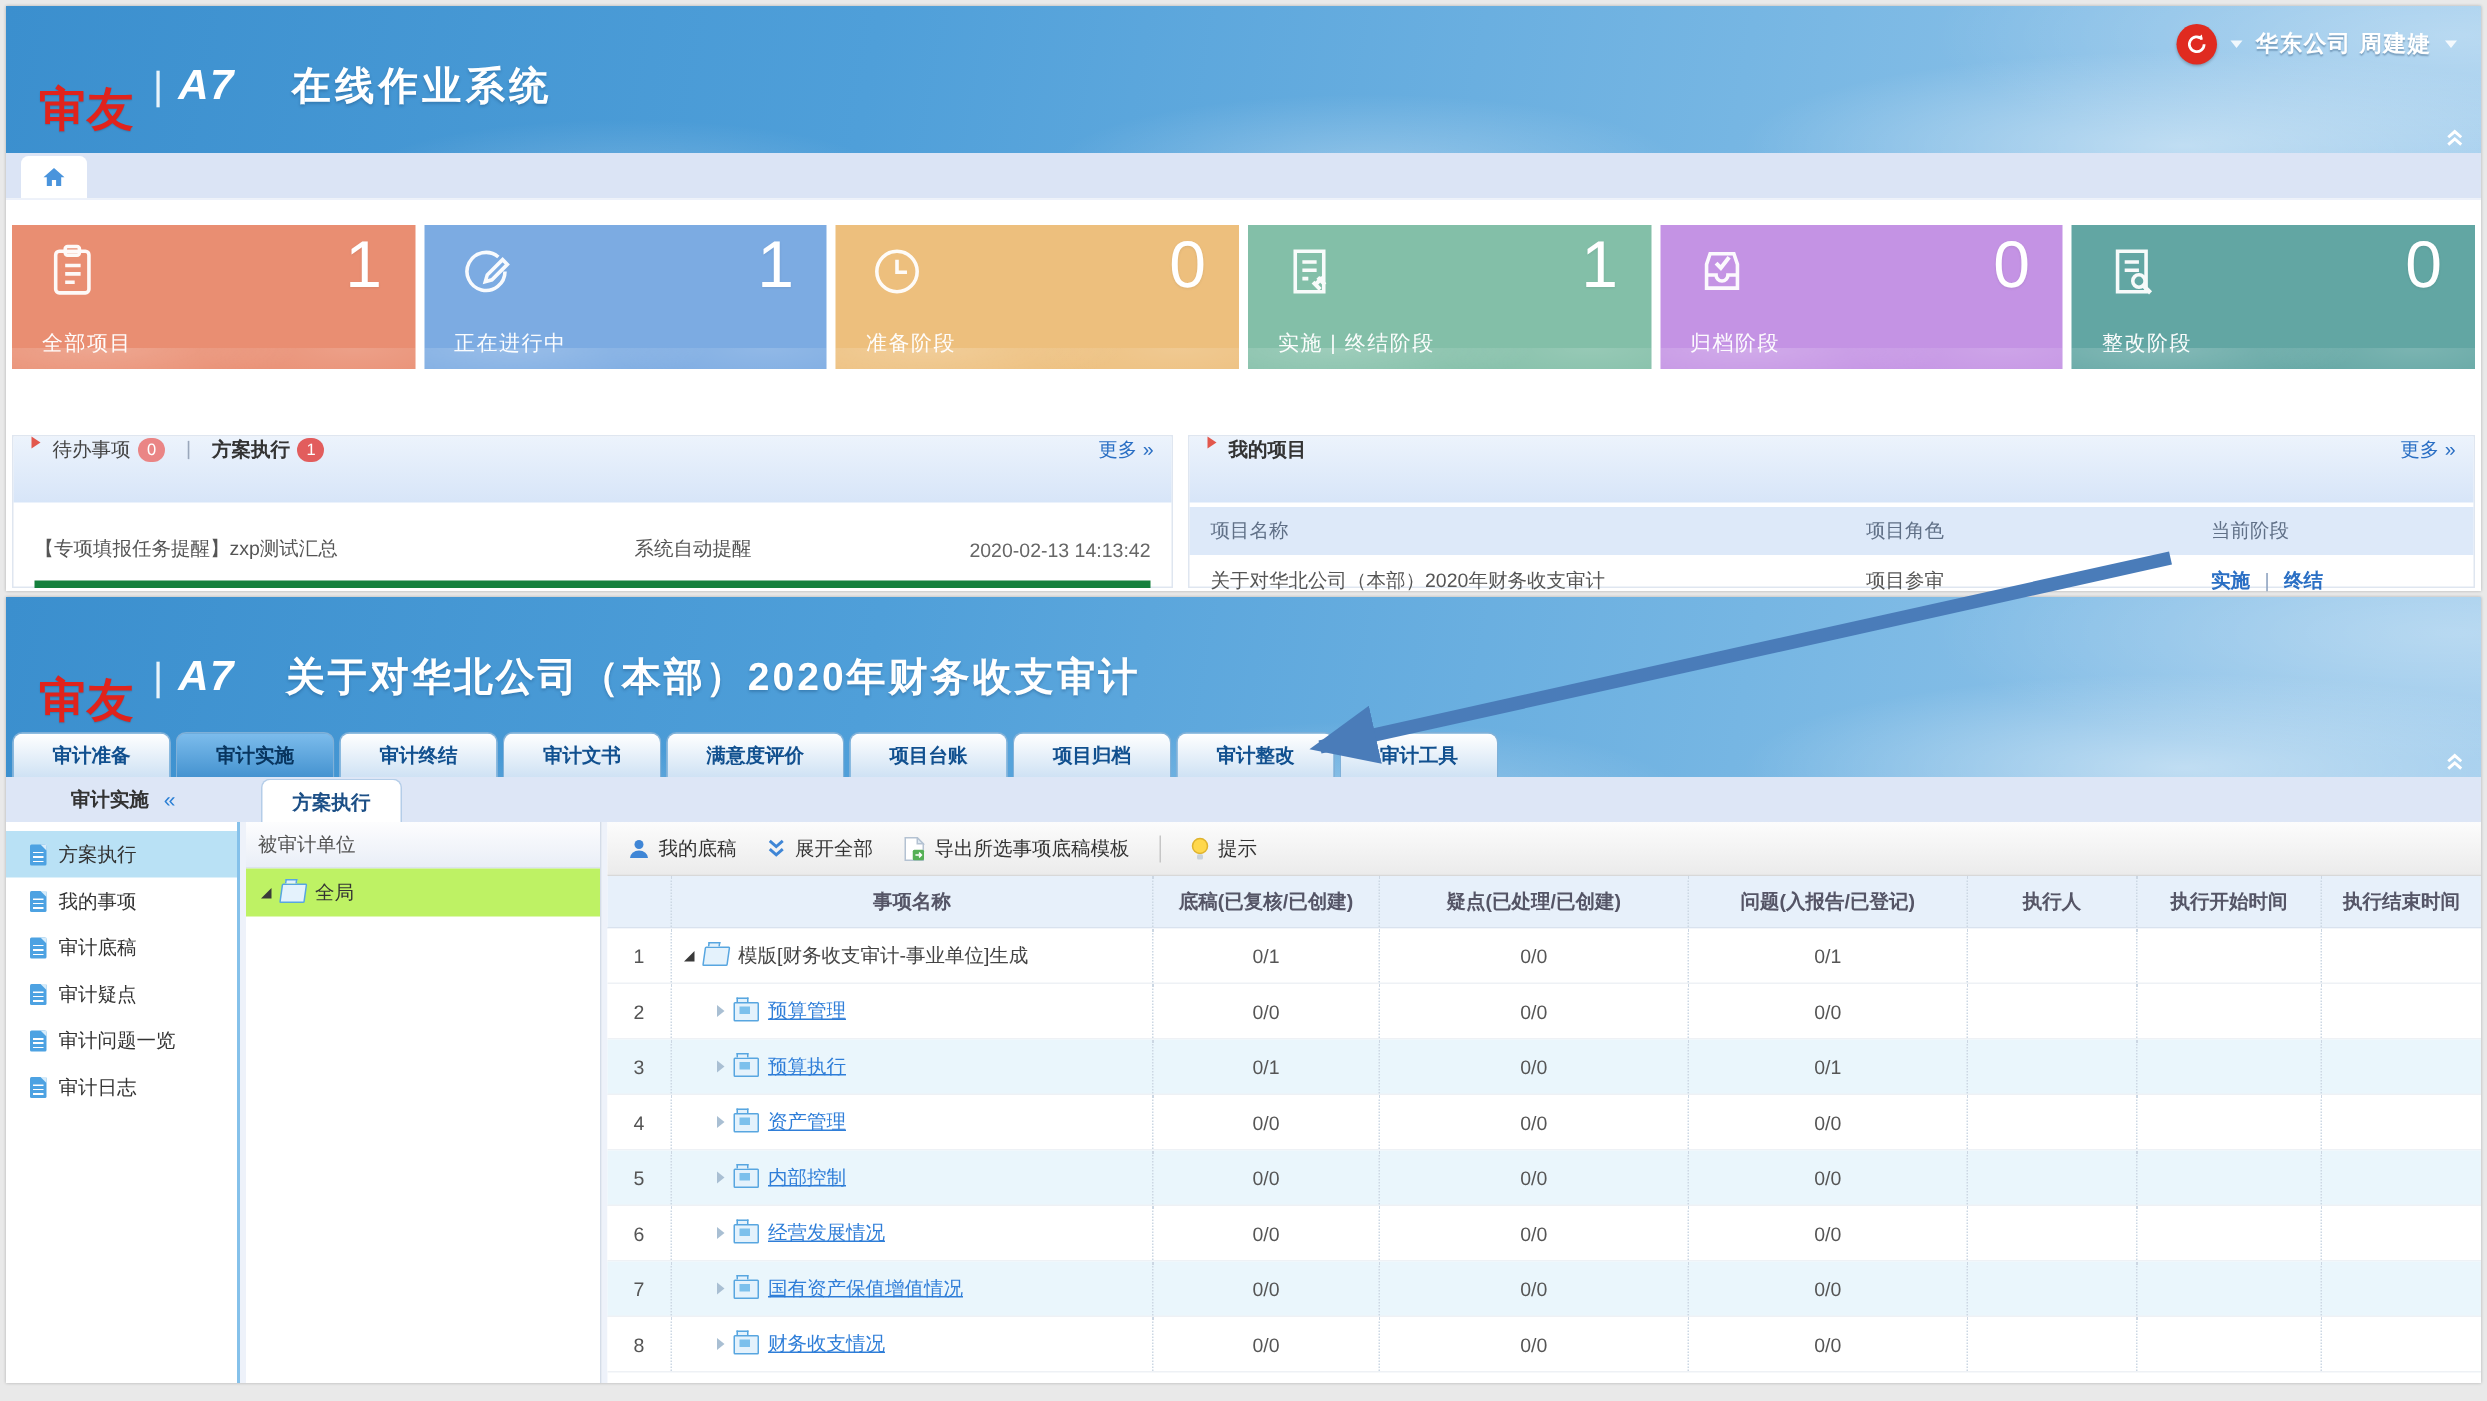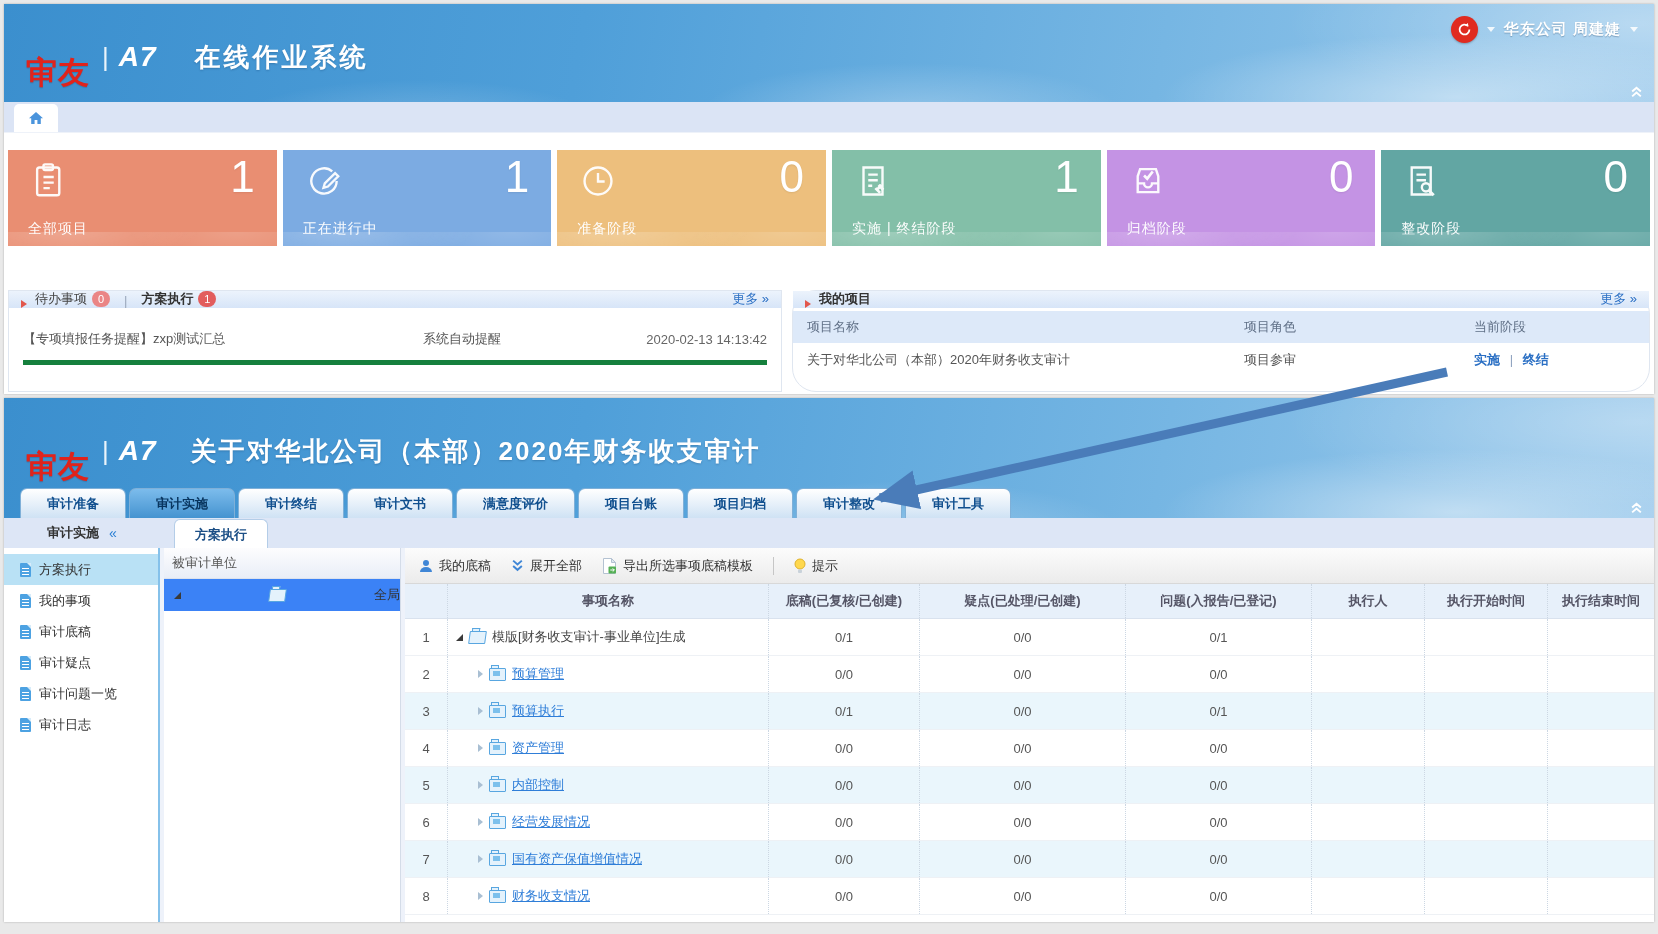--- a/index.html
+++ b/index.html
@@ -45,22 +45,22 @@
   .card::after{content:"";position:absolute;left:-20%;right:-20%;bottom:-26px;height:40px;
     background:radial-gradient(ellipse 50% 100% at 30% 0, rgba(255,255,255,.22), transparent 70%),
                radial-gradient(ellipse 40% 100% at 75% 0, rgba(255,255,255,.16), transparent 70%);}
   .card .cicon{position:absolute;left:22px;top:12px;opacity:.95;}
   .card .cval{position:absolute;right:22px;top:2px;font-size:44px;font-weight:400;text-shadow:0 1px 2px rgba(0,0,0,.08);}
   .card .clab{position:absolute;left:20px;bottom:8px;font-size:14px;letter-spacing:1px;opacity:.97;}
   
   .panels{display:flex;gap:10px;padding:44px 4px 0 4px;}
   .panel{border:1px solid #dfe6f0;background:#fff;height:100px;}
   .panel.left{width:772px;}
-  .panel.right{flex:1;border-radius:24px;}
-  .panel-hd{height:17px;background:linear-gradient(#ecf3fc,#d7e5f8);display:flex;align-items:flex-end;padding:0 12px;font-size:13px;color:#444;}
+  .panel.right{flex:1;}
+  .panel-hd{height:44px;background:linear-gradient(#ecf3fc,#d7e5f8);display:flex;align-items:flex-start;padding:0 12px;font-size:13px;color:#444;}
   .tri-or{width:0;height:0;border-left:6px solid #e2574c;border-top:4px solid transparent;border-bottom:4px solid transparent;margin-right:8px;}
   .ptab{display:flex;align-items:center;cursor:pointer;}
   .ptab .t{color:#444;}
   .ptab.bold .t{font-weight:bold;color:#333;}
   .badge{min-width:16px;height:16px;border-radius:9px;color:#fff;font-size:11px;line-height:16px;text-align:center;margin-left:5px;padding:0 1px;}
   .badge.b0{background:#ea8585;}
   .badge.b1{background:#e25d5d;}
   .hd-sep{color:#9aa7bb;margin:0 14px;}
   .more{margin-left:auto;color:#2a6fc4;font-size:13px;cursor:pointer;}
   .msg-row{display:flex;align-items:center;height:42px;margin:10px 14px 0 14px;border-bottom:5px solid #15803d;font-size:13px;color:#555;cursor:pointer;}
@@ -68,37 +68,37 @@
   .msg-src{width:190px;}
   .msg-time{margin-left:auto;color:#666;}
   .pj-head{display:flex;align-items:center;height:32px;background:#dde9f9;margin-top:3px;font-size:13px;color:#607087;}
   .pj-row{display:flex;align-items:center;height:33px;font-size:13px;color:#555;}
   .pj-name{flex:1;padding-left:14px;}
   .pj-role{width:230px;}
   .pj-stage{width:175px;}
   .stage-link{color:#2a6fc4;font-weight:bold;cursor:pointer;}
   .stage-sep{color:#8fa3c0;margin:0 6px;}
   
-  .tabs{position:absolute;left:16px;bottom:0;display:flex;gap:3px;}
+  .tabs{position:absolute;left:4px;bottom:0;display:flex;gap:3px;}
   .tab{height:29px;line-height:30px;padding:0 26px;border:1px solid #7fb0d8;border-bottom:none;border-radius:7px 7px 0 0;
     background:linear-gradient(#ffffff,#cfe2f4);color:#11508f;font-size:13px;font-weight:bold;cursor:pointer;white-space:nowrap;}
   .tab.active{background:linear-gradient(#7cbcec,#4593d0);color:#08355f;}
   .substrip{height:30px;background:#dde6f6;display:flex;align-items:stretch;}
   .side-hd{width:156px;display:flex;align-items:center;justify-content:center;gap:10px;font-size:13px;font-weight:bold;color:#333;}
   .side-collapse{color:#2a7fd4;font-size:14px;font-weight:normal;cursor:pointer;}
   .subtab{margin-left:14px;height:29px;line-height:30px;margin-top:1px;padding:0 20px;background:#fff;border:1px solid #b4cde8;border-bottom:none;border-radius:6px 6px 0 0;font-size:13px;font-weight:bold;color:#1c4f86;cursor:pointer;}
   
   .content{display:flex;height:374px;background:#eef2fa;}
   .sidebar{width:154px;background:#fff;border-right:2px solid #85c1ea;padding-top:6px;}
   .side-item{height:31px;display:flex;align-items:center;gap:8px;padding-left:16px;font-size:13px;color:#333;cursor:pointer;}
   .side-item.sel{background:#b9e1f5;}
   .treepanel{width:236px;background:#fff;margin-left:4px;border-right:1px solid #d4dce8;}
   .tree-hd{height:30px;line-height:30px;padding-left:8px;font-size:13px;color:#555;background:linear-gradient(#fdfdfe,#e9eef7);border-bottom:1px solid #dbe2ee;}
   .tnode{height:32px;display:flex;align-items:center;gap:6px;font-size:13px;color:#333;cursor:pointer;}
-  .tnode.sel{background:#3b82f6;justify-content:space-between;}
+  .tnode.sel{background:#bef264;}
   .ind0{padding-left:10px;} .ind1{padding-left:36px;} .ind2{padding-left:64px;}
   .ar-e{width:0;height:0;border-bottom:7px solid #3a3a3a;border-left:7px solid transparent;flex:none;}
   .ar-c{width:0;height:0;border-top:4px solid transparent;border-bottom:4px solid transparent;border-left:5px solid #a9bfd3;flex:none;}
   
   .fold{width:15px;height:11px;background:#e4f2fc;border:1px solid #58a6e0;border-radius:1px;position:relative;flex:none;}
   .fold::before{content:"";position:absolute;top:-4px;left:1px;width:6px;height:2px;background:#e4f2fc;border:1px solid #58a6e0;border-bottom:none;}
   .fold.open{transform:skewX(-8deg);}
   .fold.mark::after{content:"";position:absolute;left:3px;top:2px;width:7px;height:5px;background:#7cc0ec;}
   .doc{width:11px;height:14px;background:#4da2e2;position:relative;flex:none;border-radius:1px;}
   .doc::before{content:"";position:absolute;right:0;top:0;border-left:4px solid transparent;border-top:4px solid #d7ecfa;}

